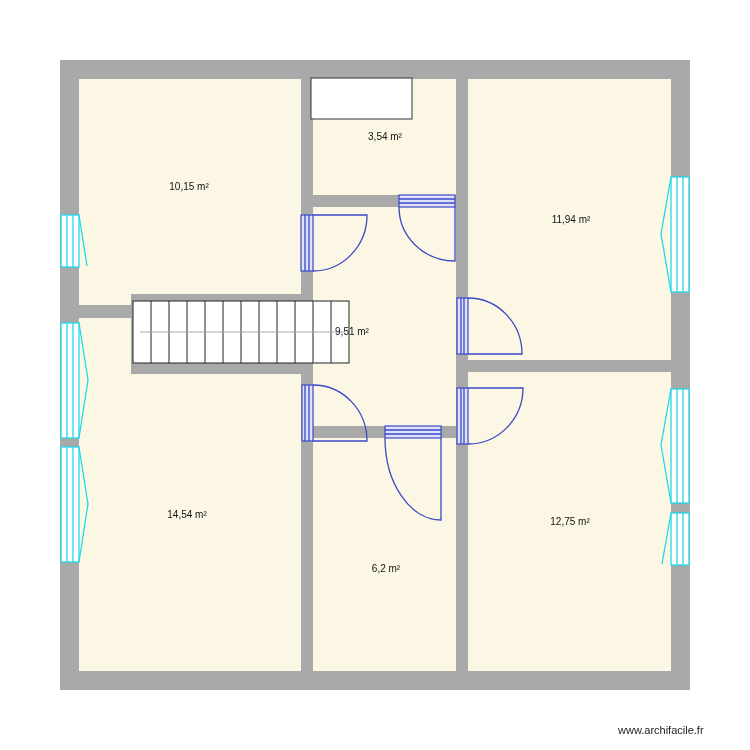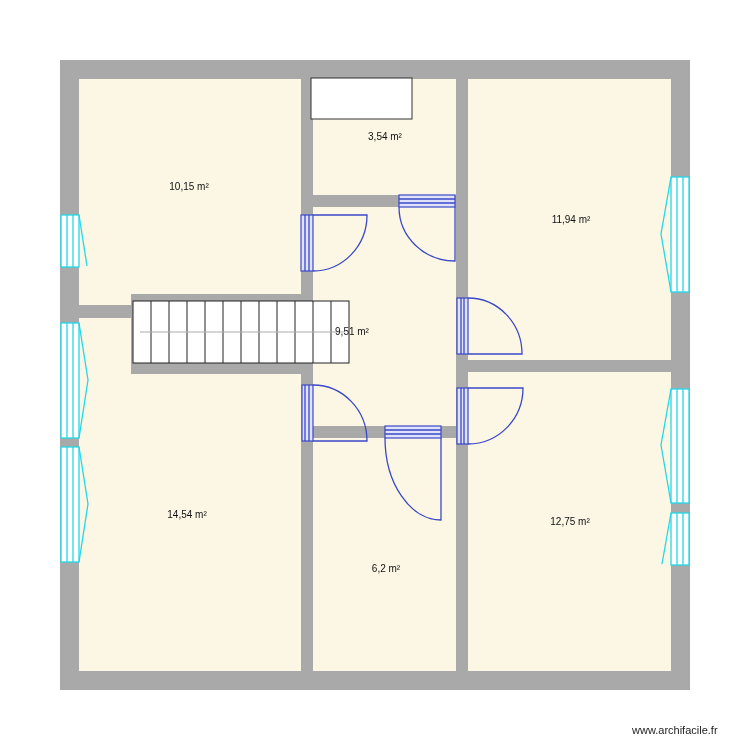--- a/index.html
+++ b/index.html
@@ -1,19 +1,19 @@
 <!DOCTYPE html>
 <html><head>
 <meta charset="utf-8">
 <style>
   html,body{margin:0;padding:0;background:#ffffff;}
   body{width:750px;height:750px;position:relative;overflow:hidden;font-family:"Liberation Sans",sans-serif;}
   svg{position:absolute;left:0;top:0;}
   .lbl{font-family:"Liberation Sans",sans-serif;font-size:10px;fill:#111;}
-  .wm{position:absolute;left:632px;top:724px;font-size:11px;color:#222;font-family:"Liberation Sans",sans-serif;}
+  .wm{position:absolute;left:618px;top:724px;font-size:11px;color:#222;font-family:"Liberation Sans",sans-serif;}
   .wall{fill:#a9a9a9;}
   .room{fill:#fcf7e4;}
   .door{fill:none;stroke:#3a48c8;stroke-width:1.3;}
   .doorf{fill:#dfe2f8;stroke:#3a48c8;stroke-width:1.2;}
   .win{fill:#ffffff;stroke:#22d8e8;stroke-width:1.3;}
   .winl{fill:none;stroke:#22d8e8;stroke-width:1.3;}
   .stair{fill:#ffffff;stroke:#222;stroke-width:1;}
 </style>
 </head>
 <body>

